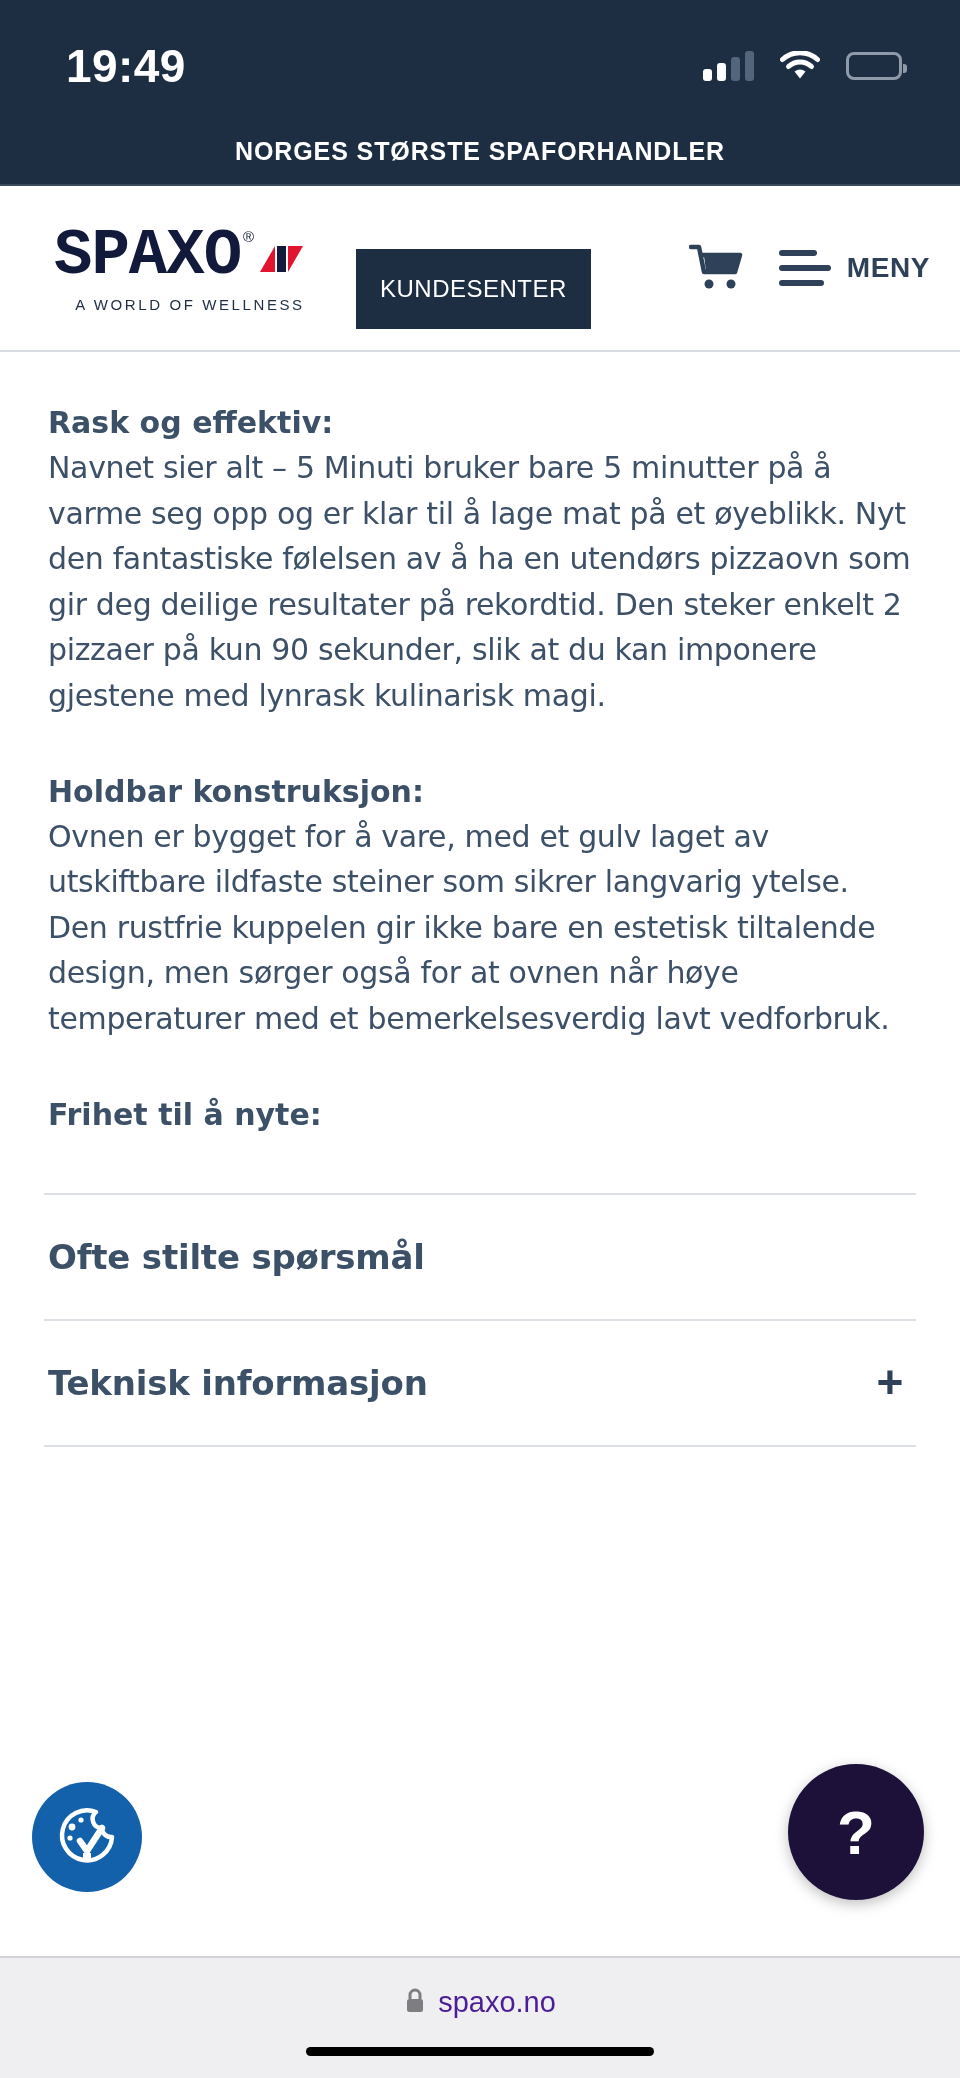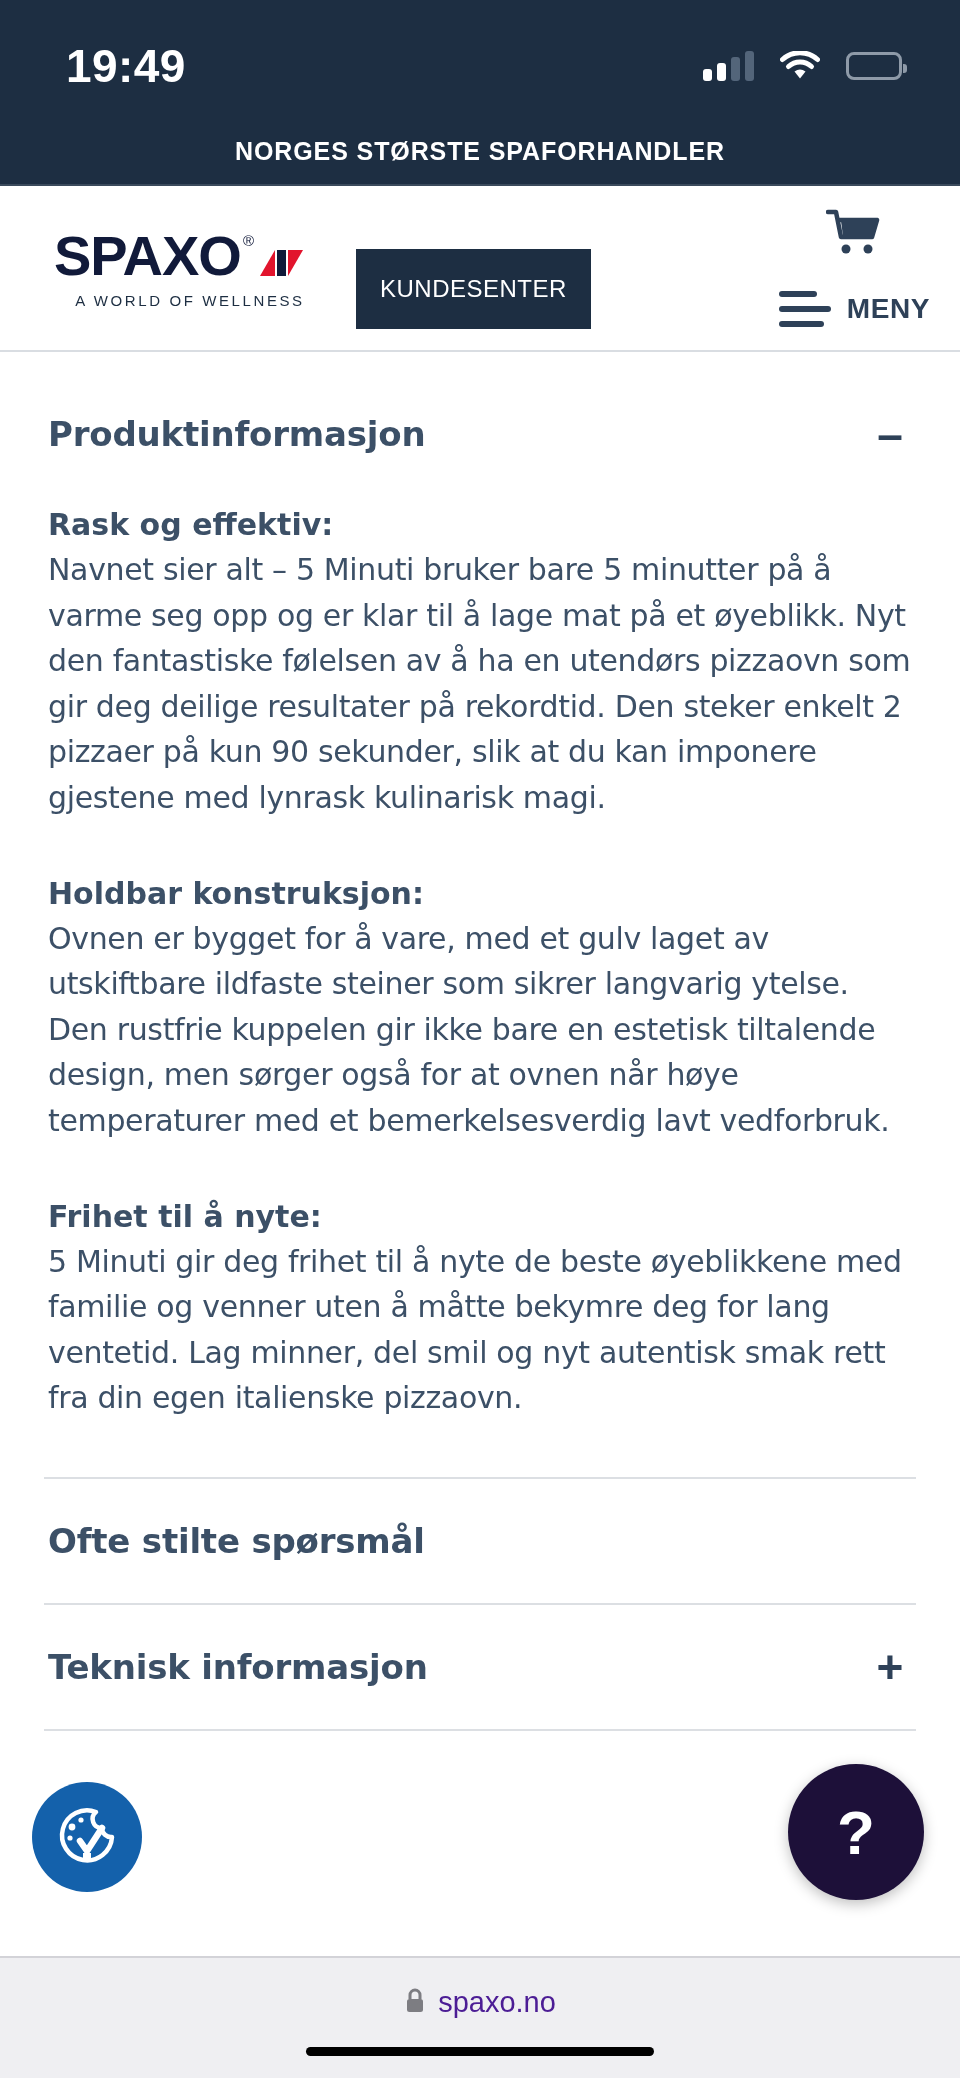--- a/index.html
+++ b/index.html
@@ -92,22 +92,22 @@
     height: 166px;
     background: #ffffff;
     display: flex;
     align-items: center;
     padding: 0 30px 0 54px;
     border-bottom: 2px solid #d9dde2;
   }
   .logo-wrap { display: flex; flex-direction: column; }
   .logo-row { display: flex; align-items: flex-start; }
   .logo-word {
-    font-family: Liberation Sans, sans-serif;
-    font-size: 56px;
+    font-family: Liberation Mono, monospace;
+    font-size: 64px;
     font-weight: bold;
     color: #111a3a;
     letter-spacing: -1px;
     line-height: 1;
     position: relative;
   }
   .logo-reg {
     font-size: 15px;
     color: #111a3a;
     margin-left: 2px;
@@ -151,21 +151,20 @@
     cursor: pointer;
     font-family: "Liberation Sans", sans-serif;
     margin-top: 41px;
   }
 
   .header-icons {
     margin-left: auto;
     display: flex;
     align-items: center;
     gap: 34px;
-    flex-direction: column;
   }
   .cart-icon { width: 56px; height: 48px; }
   .menu-btn { display: flex; align-items: center; gap: 16px; cursor: pointer; }
   .hamburger { display: flex; flex-direction: column; gap: 9px; align-items: flex-start; }
   .hamburger i { display:block; height: 6px; border-radius: 3px; background:#2e4158; }
   .hamburger i:nth-child(1){ width: 38px; }
   .hamburger i:nth-child(2){ width: 52px; }
   .hamburger i:nth-child(3){ width: 45px; }
   .menu-label {
     font-size: 28px;
@@ -349,40 +348,35 @@
             <i></i>
             <i></i>
         </span>
         <span class="menu-label">MENY</span>
       </span>
     </div>
   </div>
 
   <div class="content">
 
-    <div class="acc-head">
-      <div class="acc-title">Produktinformasjon</div>
-      <div class="acc-sign">–</div>
-    </div>
 
     <div class="prod-body">
 
       <div class="para-block">
         <div class="para-head">Rask og effektiv:</div>
         <div class="para-text">Navnet sier alt – 5 Minuti bruker bare 5 minutter på å varme seg opp og er klar til å lage mat på et øyeblikk. Nyt den fantastiske følelsen av å ha en utendørs pizzaovn som gir deg deilige resultater på rekordtid. Den steker enkelt 2 pizzaer på kun 90 sekunder, slik at du kan imponere gjestene med lynrask kulinarisk magi.</div>
       </div>
 
       <div class="para-block">
         <div class="para-head">Holdbar konstruksjon:</div>
         <div class="para-text">Ovnen er bygget for å vare, med et gulv laget av utskiftbare ildfaste steiner som sikrer langvarig ytelse. Den rustfrie kuppelen gir ikke bare en estetisk tiltalende design, men sørger også for at ovnen når høye temperaturer med et bemerkelsesverdig lavt vedforbruk.</div>
       </div>
 
       <div class="para-block">
         <div class="para-head">Frihet til å nyte:</div>
-        <div class="para-text">5 Minuti gir deg frihet til å nyte de beste øyeblikkene med familie og venner uten å måtte bekymre deg for lang ventetid. Lag minner, del smil og nyt autentisk smak rett fra din egen italienske pizzaovn.</div>
       </div>
 
     </div>
 
     <div class="divider"></div>
 
     <div class="acc-row">
       <div class="acc-title">Ofte stilte spørsmål</div>
       <div class="acc-sign"></div>
     </div>

